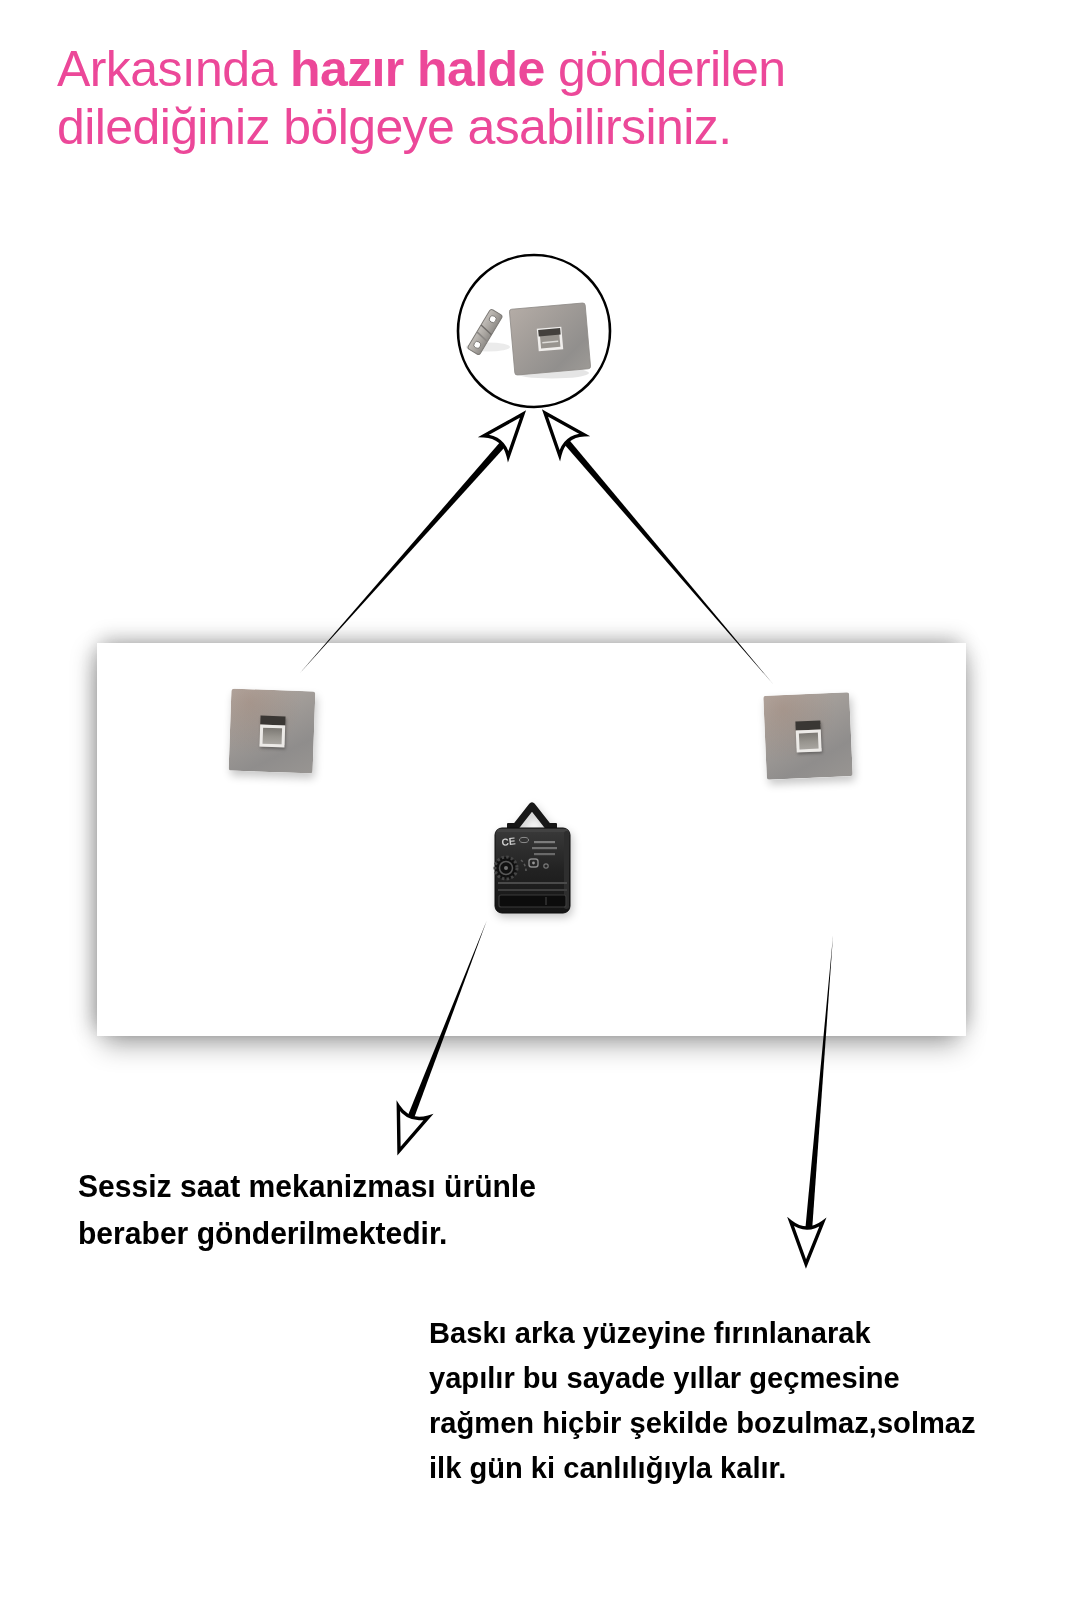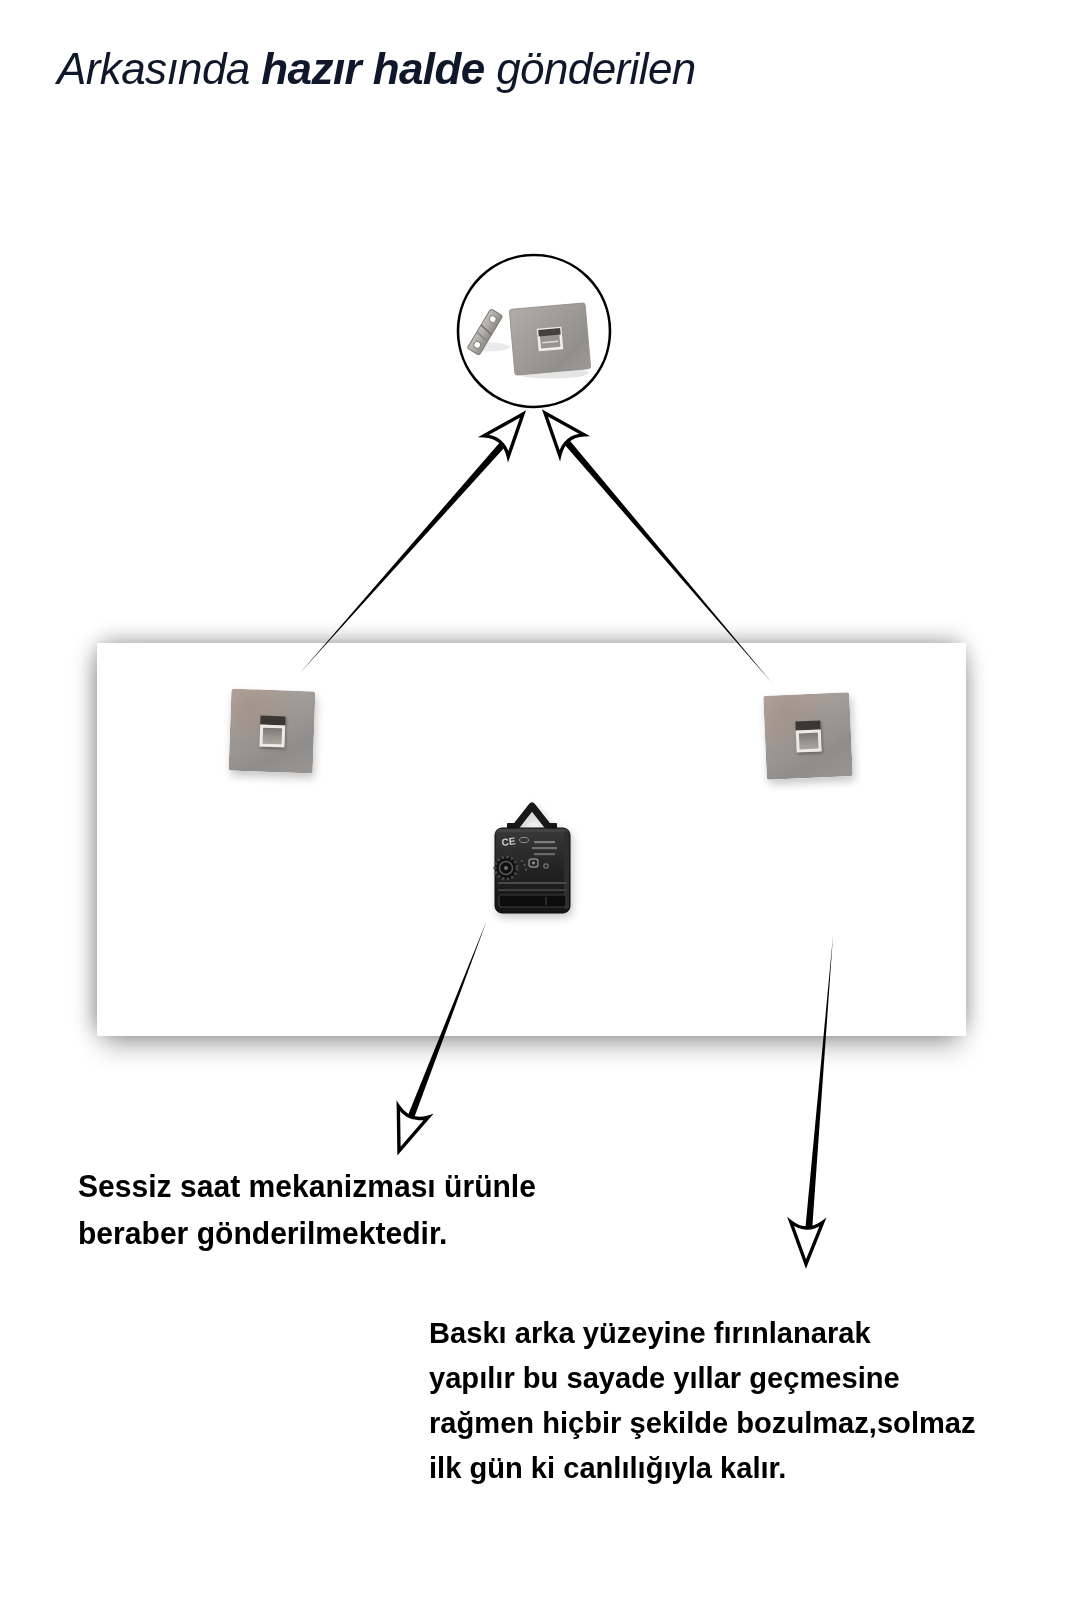--- a/index.html
+++ b/index.html
@@ -9,25 +9,24 @@
     width:1066px;height:1600px;
     margin:0 auto;
     background:#ffffff;
     overflow:hidden;
     font-family:"Liberation Sans", sans-serif;
     color:#000;
   }
   
   .heading{
     position:absolute;left:57px;top:40px;
-    font-size:44px;line-height:58px;
+    font-size:50px;line-height:58px;
     letter-spacing:-0.6px;
-    color:#0f172a;
+    color:#ec4899;
     white-space:nowrap;
-    font-style:italic;
   }
   .heading b{font-weight:700;}
   
   .detail-circle{
     position:absolute;left:456px;top:253px;width:156px;height:156px;
   }
   
   .panel{
     position:absolute;left:97px;top:643px;width:869px;height:393px;
     background:#ffffff;
@@ -67,20 +66,21 @@
   .mech-svg{position:absolute;left:486px;top:798px;filter:drop-shadow(2px 4px 4px rgba(0,0,0,.22));}
   .z2{z-index:2;} .z3{z-index:3;} .z4{z-index:4;}
 </style>
 </head>
 <body>
 
 <div id="canvas">
 
   <div class="heading z4">
     <div><span>Arkasında </span><b>hazır halde</b><span> gönderilen</span></div>
+    <div>dilediğiniz bölgeye asabilirsiniz.</div>
   </div>
 
   <div class="panel"></div>
 
   <div class="plate plate-left z2">
     <div class="hook">
       <div class="hook-band"></div>
       <div class="hook-box"></div>
     </div>
   </div>

